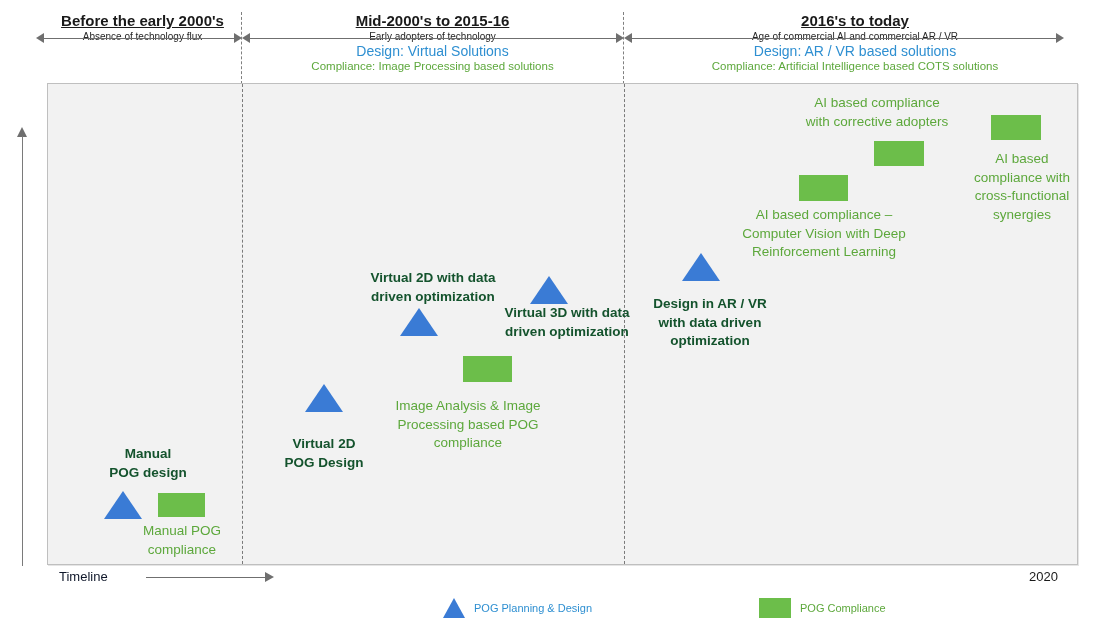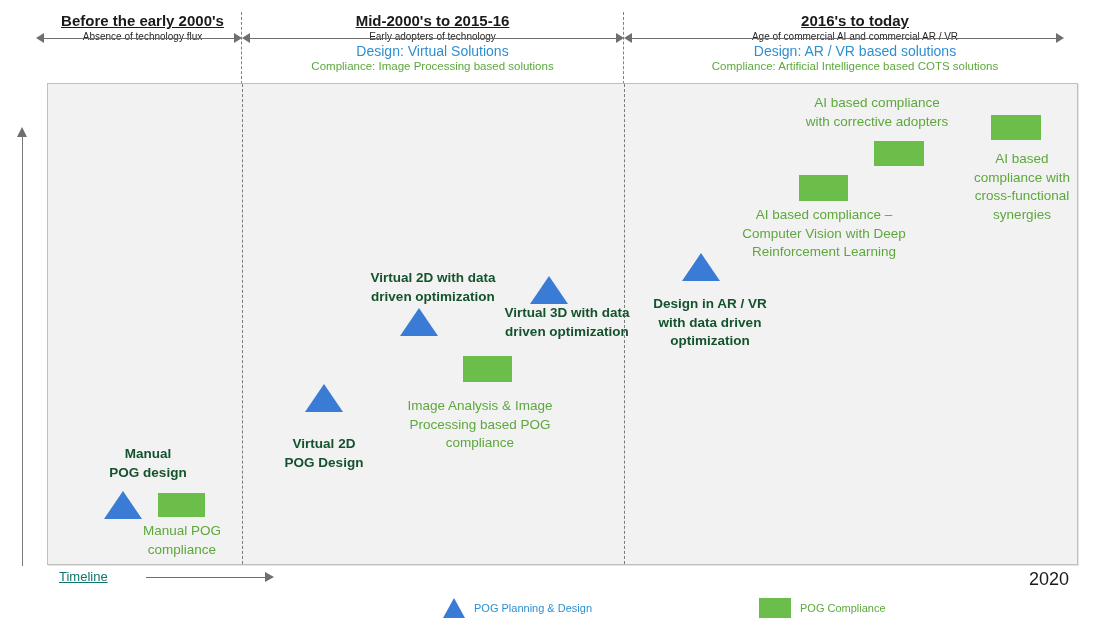--- a/index.html
+++ b/index.html
@@ -67,27 +67,27 @@
   #yaxis-head{position:absolute;left:17px;top:127px;width:0;height:0;
     border-left:5.5px solid transparent;border-right:5.5px solid transparent;
     border-bottom:10px solid #6f6f6f;}
   #yaxis-label{
     position:absolute;left:-94px;top:345px;width:300px;
     transform:rotate(-90deg);transform-origin:center center;
     font-size:12.5px;color:#1a1a1a;text-align:center;white-space:nowrap;
   }
 
   
-  #timeline-label{position:absolute;left:59px;top:569px;font-size:13px;color:#0f766e;text-decoration:underline;}
+  #timeline-label{position:absolute;left:59px;top:569px;font-size:13px;color:#0f172a;}
   #timeline-arrow{position:absolute;left:146px;top:572px;width:128px;height:11px;}
   #timeline-arrow .bar{position:absolute;top:5px;left:0;width:120px;height:1.4px;background:#6f6f6f;}
   #timeline-arrow .head{position:absolute;top:0;left:119px;width:0;height:0;
     border-top:5.5px solid transparent;border-bottom:5.5px solid transparent;
     border-left:9px solid #6f6f6f;}
-  #end-year{position:absolute;left:1029px;top:569px;font-size:18px;color:#1a1a1a;}
+  #end-year{position:absolute;left:1029px;top:569px;font-size:13px;color:#1a1a1a;}
 
   
   #legend{position:absolute;left:0;top:594px;width:1100px;height:30px;}
   .lg-item{position:absolute;display:flex;align-items:center;gap:9px;}
   .lg-tri{width:0;height:0;border-left:11px solid transparent;border-right:11px solid transparent;
     border-bottom:20px solid #3A7BD5;}
   .lg-rect{width:32px;height:20px;background:#6CBE4A;}
   .lg-text{font-size:11px;}
   .lg-blue{color:#2E8FD1;}
   .lg-green{color:#5DA83C;}
@@ -173,21 +173,21 @@
     </div>
     <div class="tri" style="left:352px;top:224px;"></div>
 
     <div class="lbl lbl-blue" style="left:419px;top:220px;width:200px;">
       <div>Virtual 3D with data</div>
       <div>driven optimization</div>
     </div>
     <div class="tri" style="left:482px;top:192px;"></div>
 
     <div class="rect" style="left:415px;top:272px;width:49px;height:26px;"></div>
-    <div class="lbl lbl-green" style="left:340px;top:313px;width:184px;">
+    <div class="lbl lbl-green" style="left:328px;top:313px;width:184px;">
       <div>Image Analysis &amp; Image</div>
       <div>Processing based POG</div>
       <div>compliance</div>
     </div>
 
     <div class="tri" style="left:634px;top:169px;"></div>
     <div class="lbl lbl-blue" style="left:587px;top:211px;width:150px;">
       <div>Design in AR / VR</div>
       <div>with data driven</div>
       <div>optimization</div>

